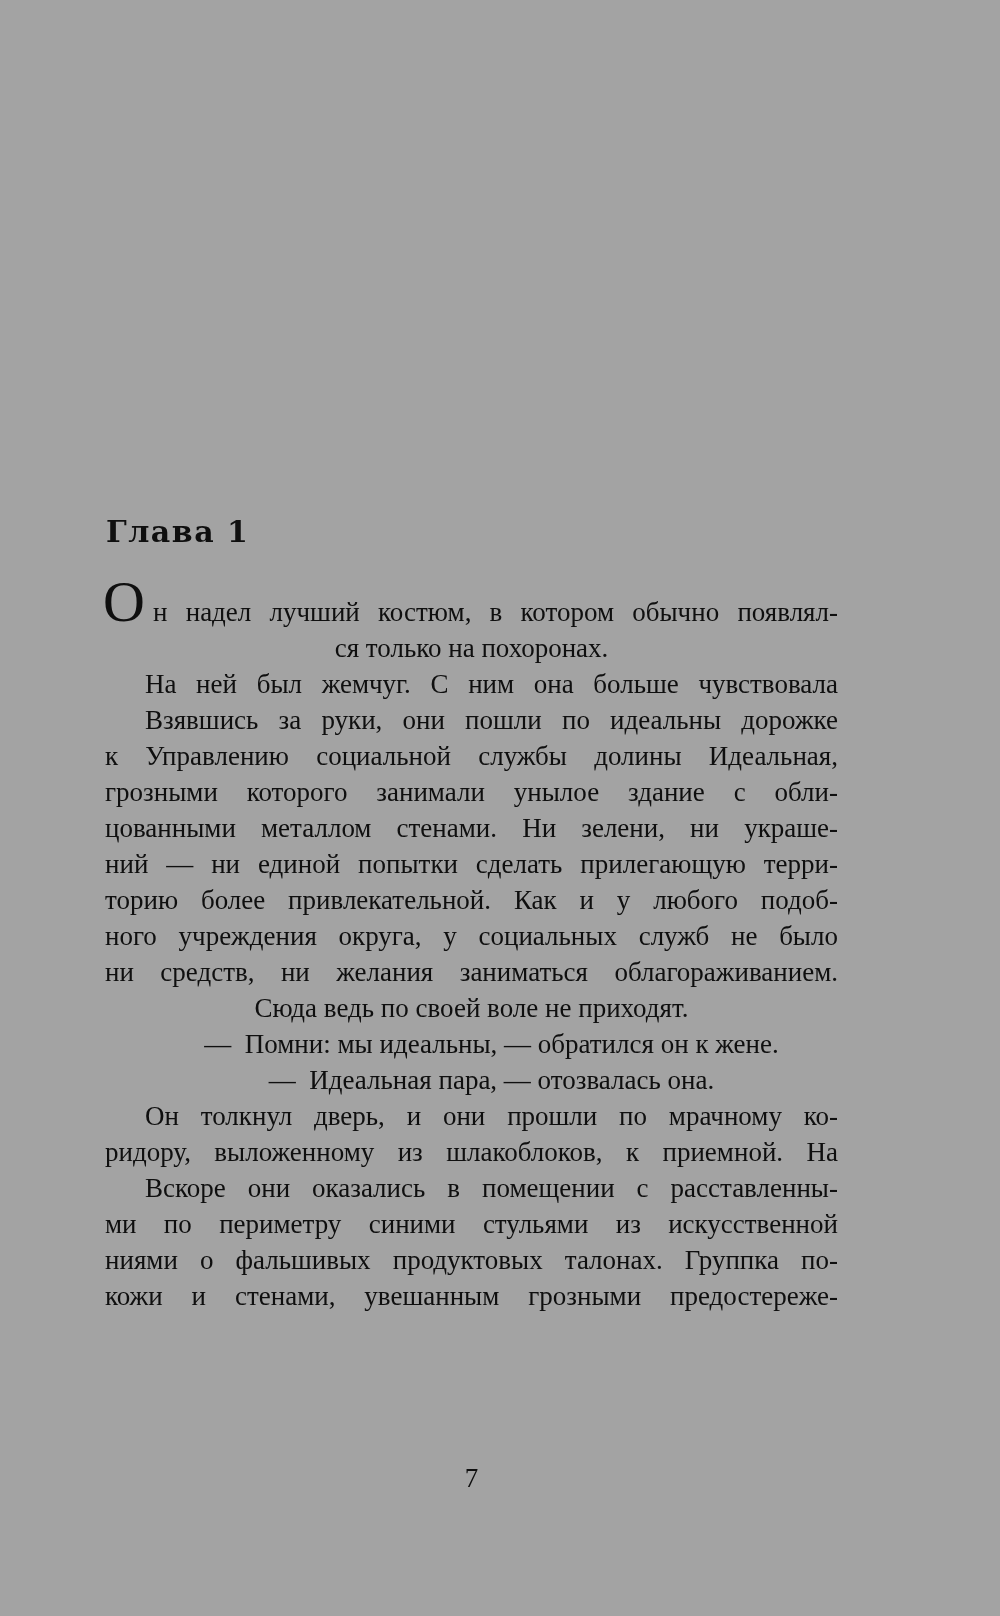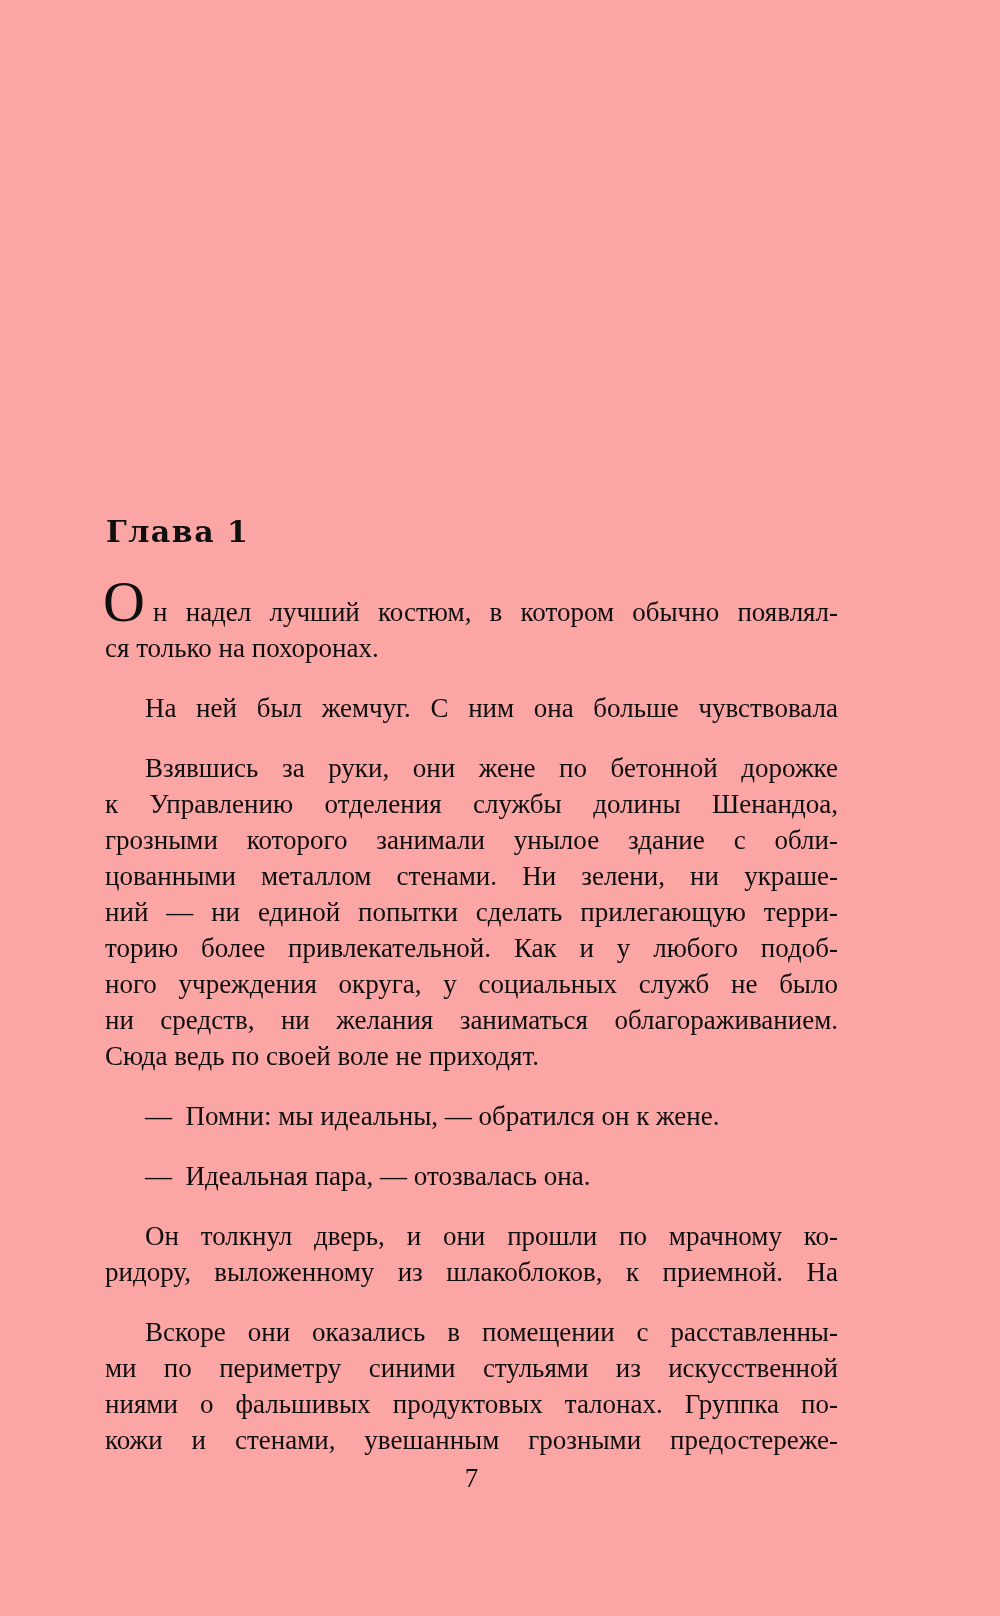--- a/index.html
+++ b/index.html
@@ -4,21 +4,21 @@
 <style>
   html, body {
     margin: 0;
     padding: 0;
     background: #ffffff;
   }
   .page {
     position: relative;
     width: 1000px;
     height: 1616px;
-    background: #fca5a5;
+    background: #a3a3a3;
     color: #0f0f0f;
     overflow: hidden;
   }
   .chapter-heading {
     position: absolute;
     left: 106px;
     top: 516px;
     font-family: "DejaVu Serif", serif;
     font-weight: bold;
     font-size: 30px;
@@ -32,30 +32,29 @@
     top: 594px;
     width: 733px;
     font-family: "Liberation Serif", "DejaVu Serif", serif;
     font-size: 27px;
     line-height: 36px;
     color: #0f0f0f;
   }
   .line {
     height: 36px;
     white-space: nowrap;
-    text-align: left;
+    text-align: center;
   }
   .line.justify {
     white-space: normal;
     text-align: justify;
     text-align-last: justify;
   }
   .line.indent {
     padding-left: 40px;
-    margin-top: 24px;
   }
   .line.first {
     position: relative;
     padding-left: 48px;
   }
   .dropcap {
     position: absolute;
     left: -2px;
     top: -21px;
     font-size: 58px;
@@ -78,22 +77,22 @@
 </head>
 <body>
 
 <div class="page">
   <div class="chapter-heading">Глава 1</div>
 
   <div class="textblock" id="body-text">
       <div class="line justify first"><span class="dropcap">О</span><span>н надел лучший костюм, в котором обычно появлял-</span></div>
       <div class="line">ся только на похоронах.</div>
       <div class="line justify indent">На ней был жемчуг. С ним она больше чувствовала</div>
-      <div class="line justify indent">Взявшись за руки, они жене по бетонной дорожке</div>
-      <div class="line justify">к Управлению отделения службы долины Шенандоа,</div>
+      <div class="line justify indent">Взявшись за руки, они пошли по идеальны дорожке</div>
+      <div class="line justify">к Управлению социальной службы долины Идеальная,</div>
       <div class="line justify">грозными которого занимали унылое здание с обли-</div>
       <div class="line justify">цованными металлом стенами. Ни зелени, ни украше-</div>
       <div class="line justify">ний — ни единой попытки сделать прилегающую терри-</div>
       <div class="line justify">торию более привлекательной. Как и у любого подоб-</div>
       <div class="line justify">ного учреждения округа, у социальных служб не было</div>
       <div class="line justify">ни средств, ни желания заниматься облагораживанием.</div>
       <div class="line">Сюда ведь по своей воле не приходят.</div>
       <div class="line indent">— Помни: мы идеальны, — обратился он к жене.</div>
       <div class="line indent">— Идеальная пара, — отозвалась она.</div>
       <div class="line justify indent">Он толкнул дверь, и они прошли по мрачному ко-</div>

